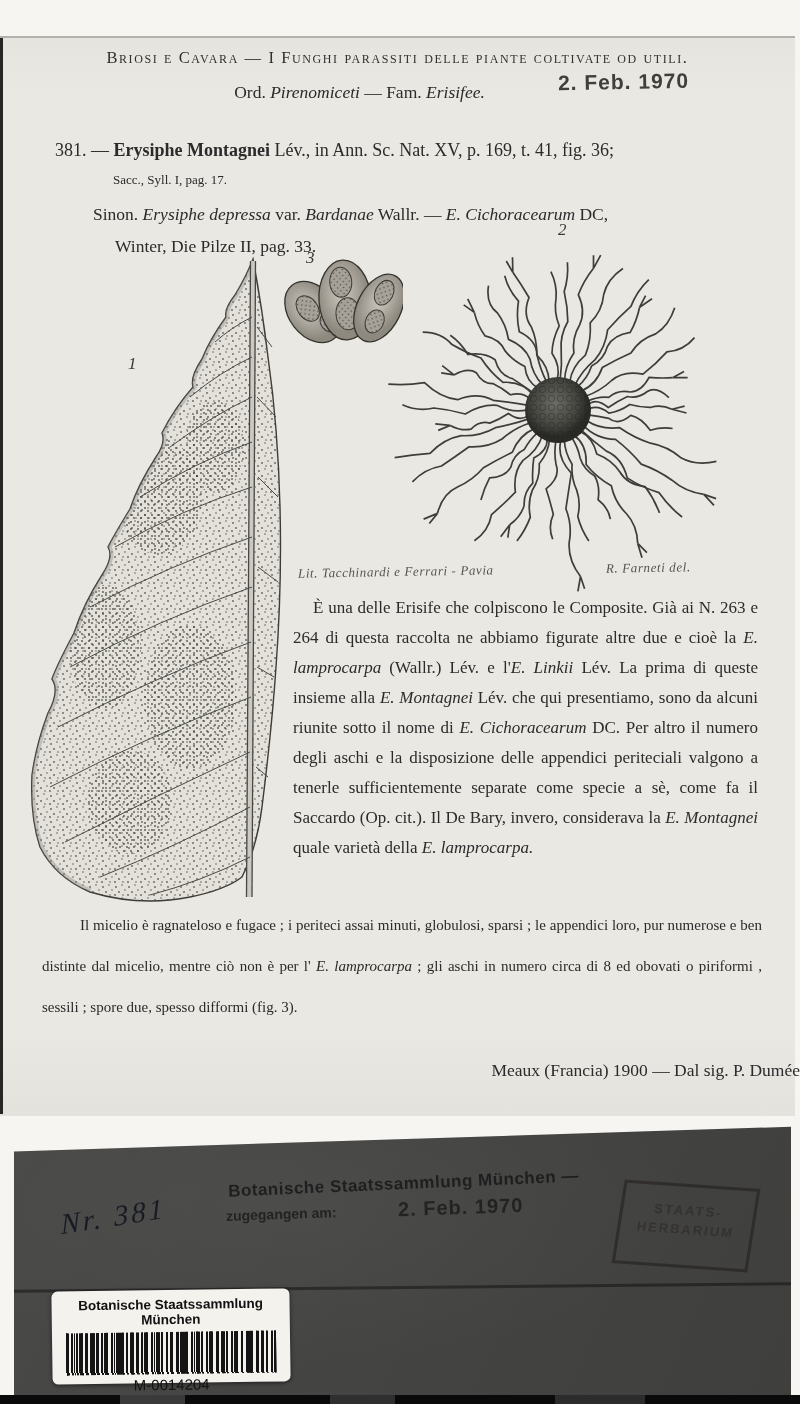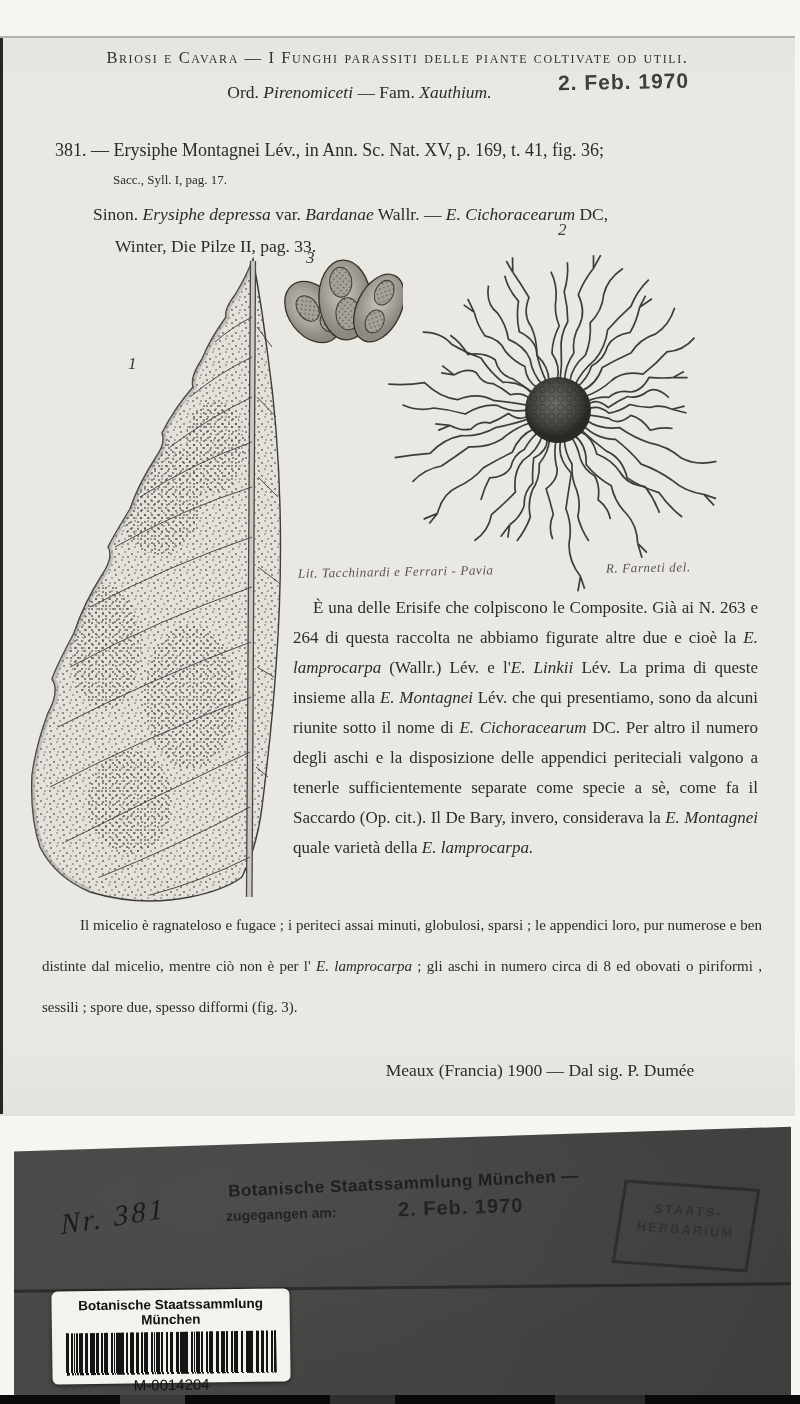--- a/index.html
+++ b/index.html
@@ -1,20 +1,20 @@
 <!DOCTYPE html>
 <html><head>
 <meta charset="utf-8">
 <style>
   html,body{margin:0;padding:0;background:#dcdbd8;}
   #stage{position:relative;width:800px;height:1404px;background:#f6f5f2;overflow:hidden;
          font-family:"Liberation Serif","DejaVu Serif",serif;color:#2b2b2b;}
   .abs{position:absolute;}
   .i{font-style:italic;}
-  .b{font-weight:400;}
+  .b{font-weight:700;}
 
   
   #page{position:absolute;left:0;top:36px;width:795px;height:1078px;
         background:linear-gradient(180deg,#e6e4df 0,#eae8e3 60px,#eae8e3 92%,#e4e2dd 100%);
         border-top:2px solid #b3b1ab;}
   #page-left-edge{left:0;top:38px;width:3px;height:1076px;background:#262624;}
 
   .series-header{left:0;top:10px;width:100%;text-align:center;font-size:16.5px;
         letter-spacing:1.6px;font-variant:small-caps;color:#30302e;}
   .ord-line{left:0;top:44px;width:100%;text-align:center;font-size:17.5px;transform:translateX(-38px);}
@@ -27,21 +27,21 @@
   .sinon-l2{left:115px;top:198px;font-size:17.5px;}
 
   .fig-label{font-size:17px;font-style:italic;color:#3a3a38;}
   .fig-caption{font-size:13px;font-style:italic;color:#56534b;letter-spacing:.6px;}
 
   .col-par{left:293px;top:555px;width:465px;font-size:17px;line-height:30px;
         text-align:justify;text-indent:20px;}
   .wide-par{left:42px;width:720px;font-size:15px;line-height:41px;text-align:justify;text-indent:38px;}
   #par-mycelium{top:867px;}
   #par-hosts{top:972px;}
-  .provenance{left:280px;top:1022px;width:520px;text-align:center;font-size:17.5px;}
+  .provenance{left:280px;top:1022px;width:520px;text-align:right;font-size:17.5px;}
 
   
   #envelope{left:14px;top:1124px;width:777px;height:274px;
         background:
           radial-gradient(ellipse at 35% 30%, rgba(255,255,255,.035), transparent 60%),
           linear-gradient(115deg, rgba(255,255,255,.03), rgba(0,0,0,.06)),
           #434342;
         clip-path:polygon(0 10%,100% 1%,100% 100%,0 100%);}
   #envelope-fold{left:14px;top:1286px;width:777px;height:3px;background:rgba(8,8,8,.45);
         transform:rotate(-.55deg);}
@@ -78,21 +78,21 @@
 </style>
 </head>
 <body>
 
 <div id="stage">
 
   <div id="page">
 
     <div class="abs series-header">Briosi e Cavara — I Funghi parassiti delle piante coltivate od utili.</div>
 
-    <div class="abs ord-line"><span>Ord. </span><span class="i">Pirenomiceti</span><span> — Fam. </span><span class="i">Xauthium.</span></div>
+    <div class="abs ord-line"><span>Ord. </span><span class="i">Pirenomiceti</span><span> — Fam. </span><span class="i">Erisifee.</span></div>
 
     <div class="abs date-stamp-top">2. Feb. 1970</div>
 
     <div class="abs entry-l1"><span>381. — </span><span class="b">Erysiphe Montagnei</span><span> Lév., in Ann. Sc. Nat. XV, p. 169, t. 41, fig. 36;</span></div>
     <div class="abs entry-l2">Sacc., Syll. I, pag. 17.</div>
     <div class="abs sinon-l1"><span>Sinon. </span><span class="i">Erysiphe depressa</span><span> var. </span><span class="i">Bardanae</span><span> Wallr. — </span><span class="i">E. Cichoracearum</span><span> DC,</span></div>
     <div class="abs sinon-l2">Winter, Die Pilze II, pag. 33.</div>
 
     <div class="abs fig-label" style="left:128px;top:316px;">1</div>
     <div class="abs fig-label" style="left:558px;top:182px;">2</div>

